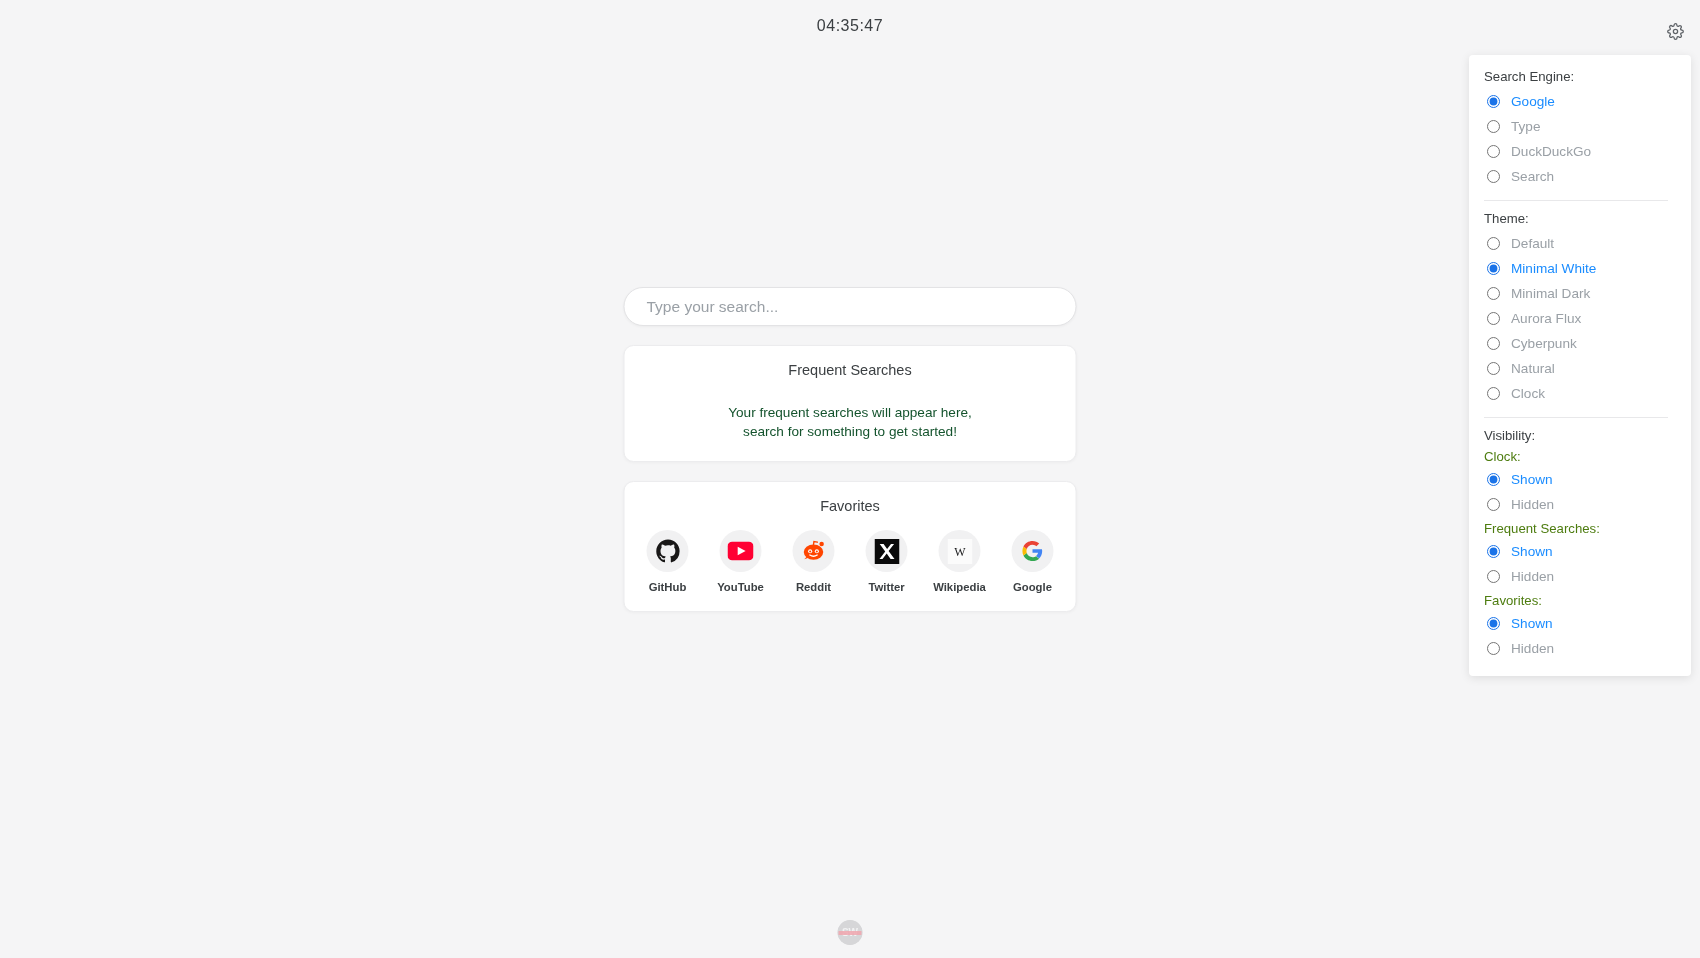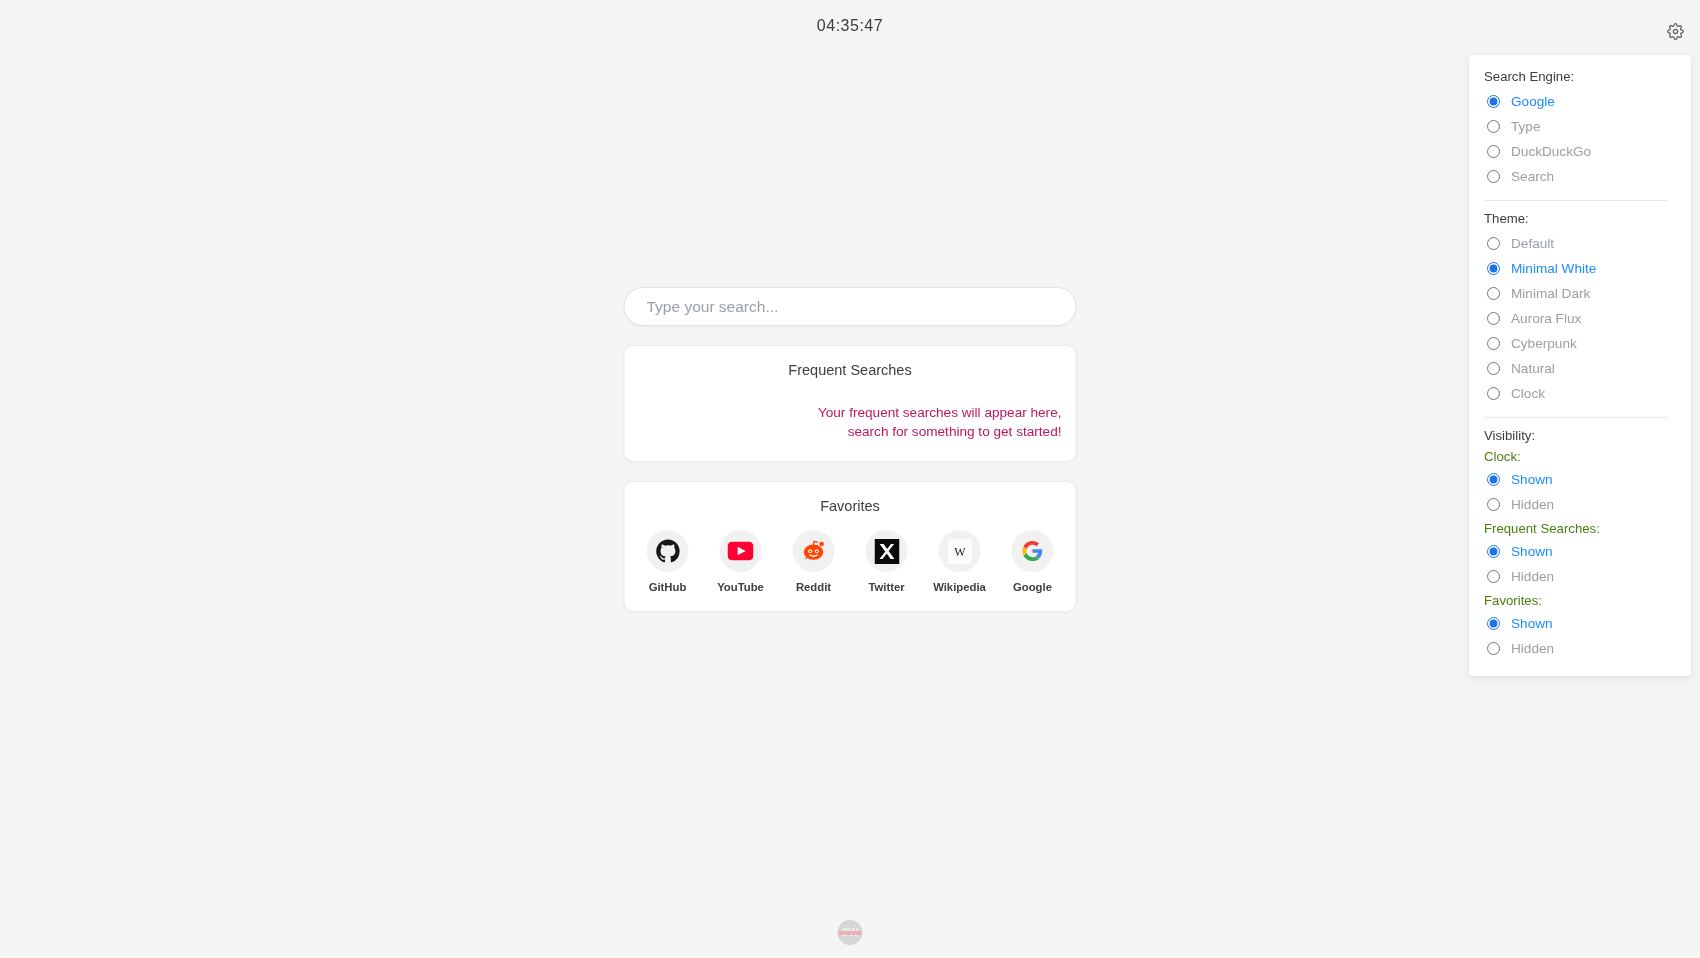--- a/index.html
+++ b/index.html
@@ -79,24 +79,24 @@
     padding: 16px 14px 20px 14px;
   }
   .card-title {
     text-align: center;
     font-size: 14.5px;
     color: #3c4043;
     font-weight: 400;
   }
   .empty-msg {
     margin-top: 26px;
-    text-align: right;
+    text-align: center;
     font-size: 13.6px;
     line-height: 18.5px;
-    color: #be185d;
+    color: #14532d;
   }
 
   .card-fav {
     margin-top: 19px;
     padding: 16px 14px 18px 14px;
   }
   .fav-grid {
     margin-top: 16px;
     display: flex;
     justify-content: center;

